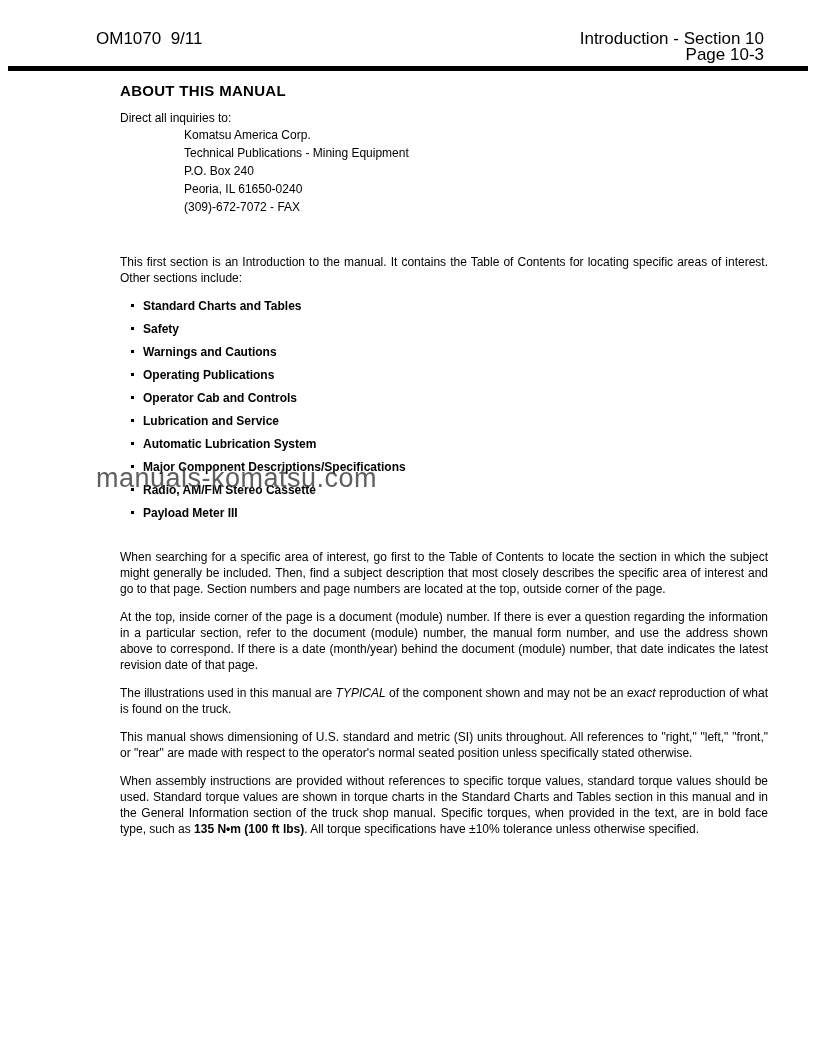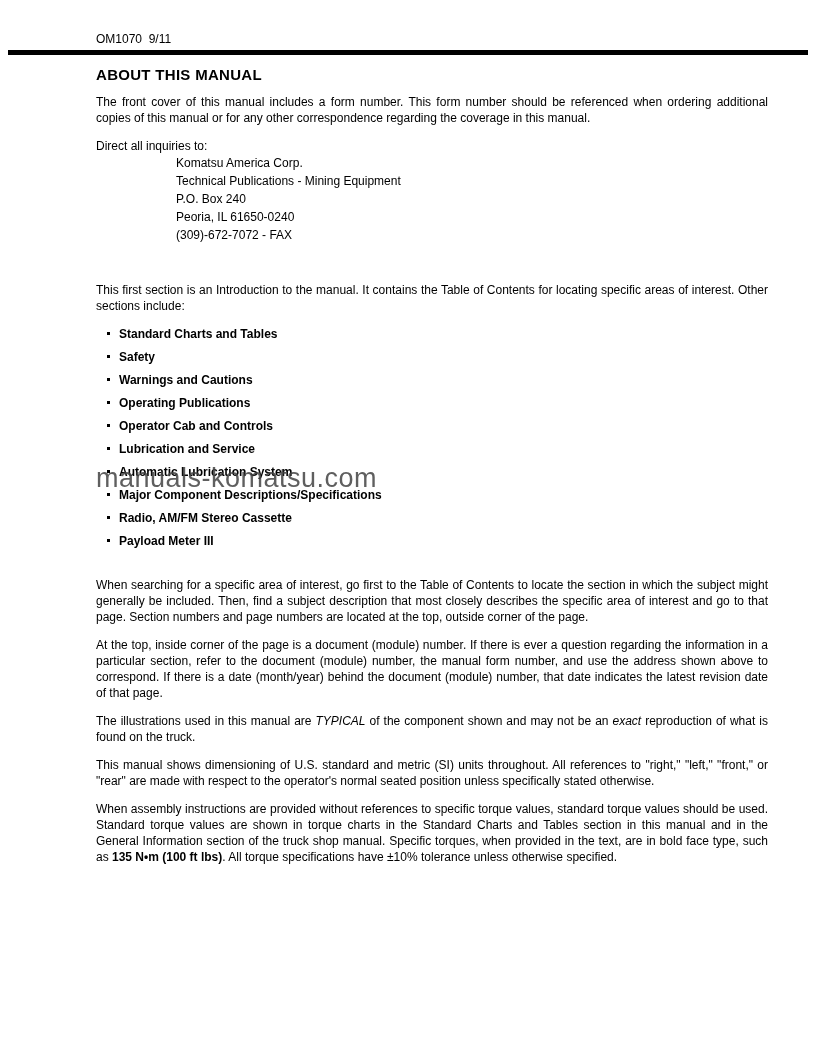--- a/index.html
+++ b/index.html
@@ -10,49 +10,49 @@
     position: relative;
     font-family: "Liberation Sans", sans-serif;
     color: #000000;
     overflow: hidden;
   }
   .header {
     display: flex;
     justify-content: space-between;
     align-items: flex-start;
     padding: 31px 52px 0 96px;
-    font-size: 12px;
+    font-size: 17px;
     line-height: 16px;
   }
   .header-left { white-space: pre; }
   .header-right { text-align: right; }
   .rule {
     height: 5px;
     background: #000000;
     margin: 3px 8px 0 8px;
   }
   .content {
-    padding: 11px 48px 0 96px;
+    padding: 11px 48px 0 120px;
   }
   h1.page-title {
     font-size: 15px;
     line-height: 18px;
     font-weight: bold;
     letter-spacing: 0.3px;
     margin-bottom: 10px;
   }
   p {
     font-size: 12px;
     line-height: 16px;
     text-align: justify;
     margin-bottom: 12px;
   }
   p.inquiries { margin-bottom: 0; text-align: left; }
   .address {
-    margin-left: 80px;
+    margin-left: 64px;
     font-size: 12px;
     line-height: 18px;
   }
   p.pre-list { margin-top: 38px; }
   ul.sections {
     list-style: none;
     margin: 8px 0 12px 11px;
     font-weight: bold;
   }
   ul.sections li {
@@ -87,28 +87,31 @@
     white-space: nowrap;
   }
 </style>
 </head>
 <body>
 
 <div class="page">
 
   <header class="header">
     <div class="header-left">OM1070  9/11</div>
+    <div class="header-right">
+      <div>Introduction - Section 10</div>
+      <div>Page 10-3</div>
+    </div>
   </header>
 
   <div class="rule"></div>
 
   <main class="content">
     <h1 class="page-title">ABOUT THIS MANUAL</h1>
 
-    <p>The front cover of this manual includes a form number. This form number should be referenced when ordering additional copies of this manual or for any other correspondence regarding the coverage in this manual.</p>
 
     <p class="inquiries">Direct all inquiries to:</p>
 
     <div class="address">
       <div>Komatsu America Corp.</div>
       <div>Technical Publications - Mining Equipment</div>
       <div>P.O. Box 240</div>
       <div>Peoria, IL 61650-0240</div>
       <div>(309)-672-7072 - FAX</div>
     </div>

